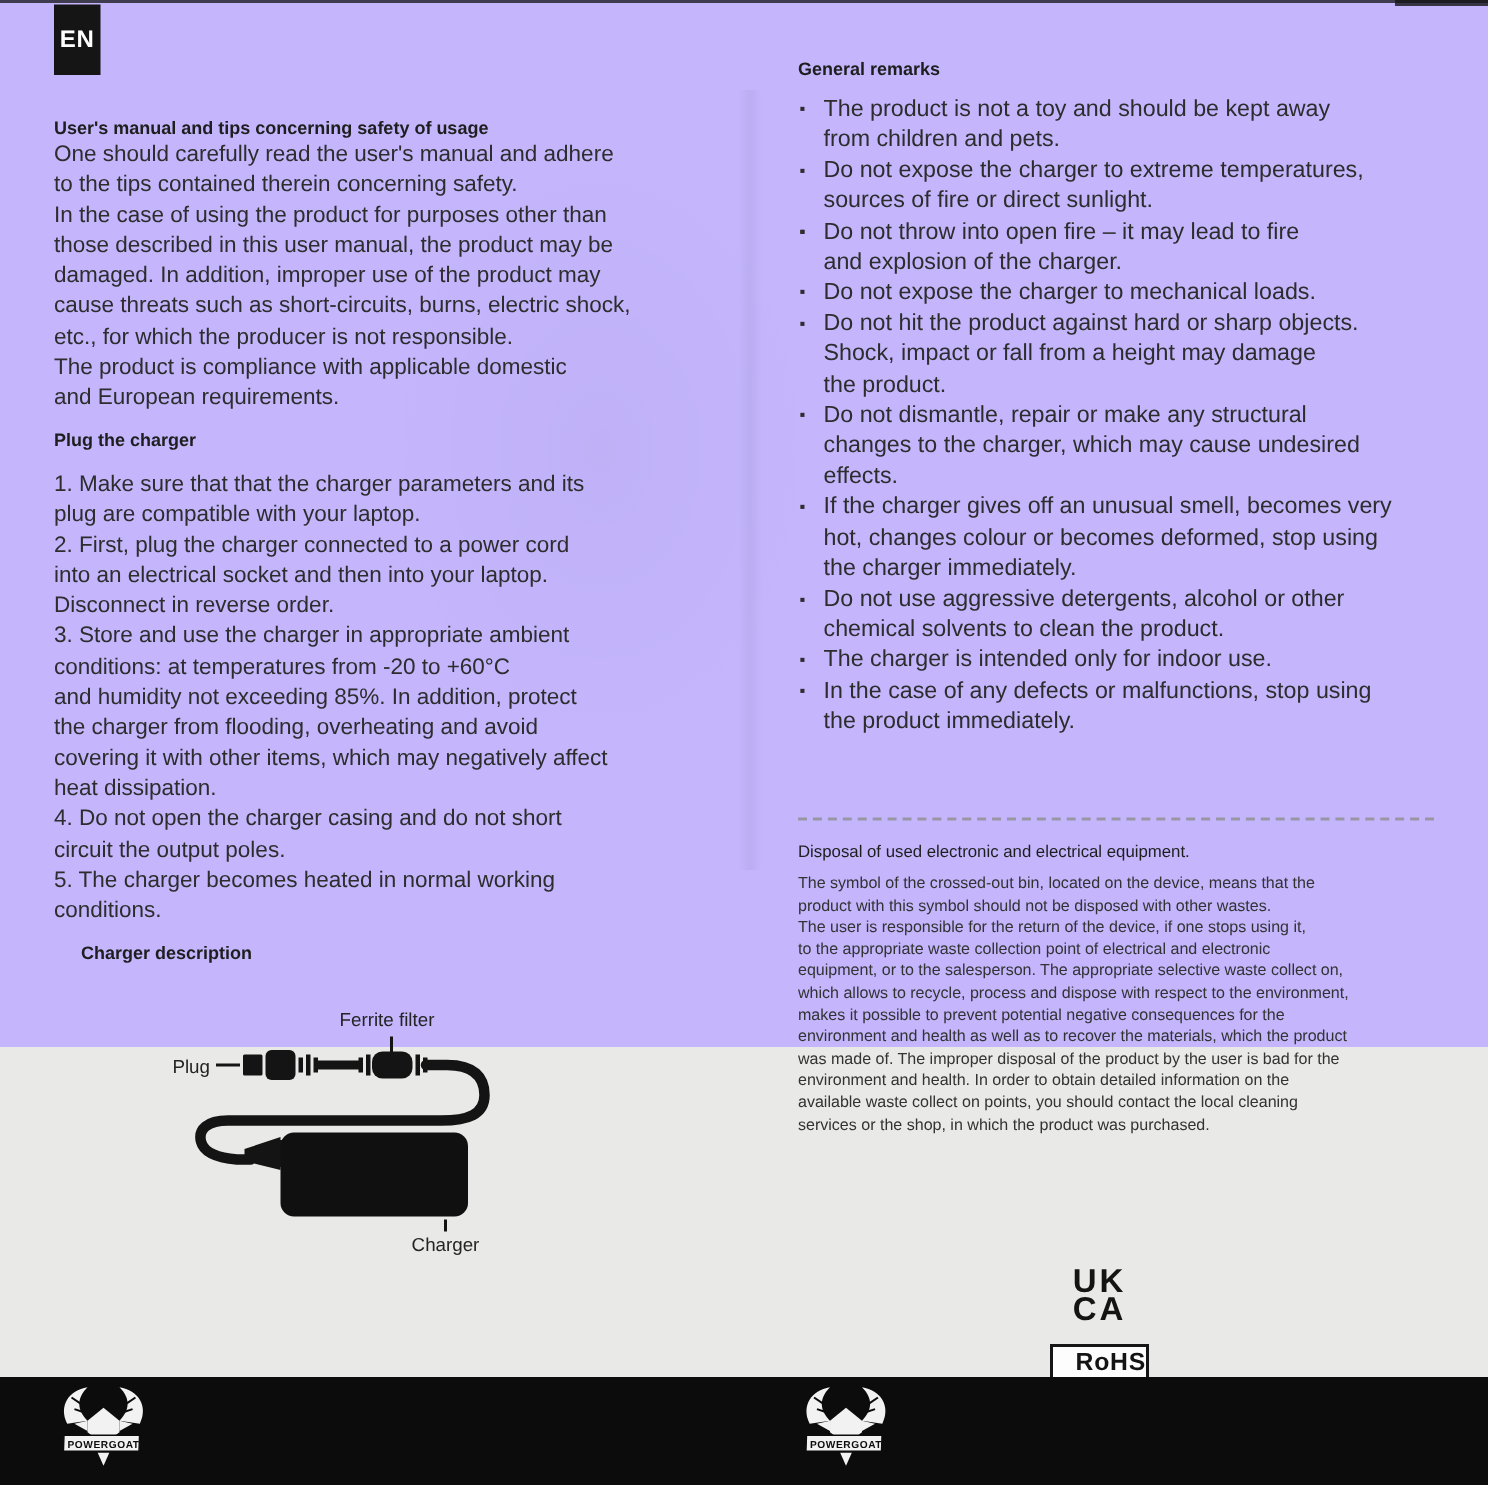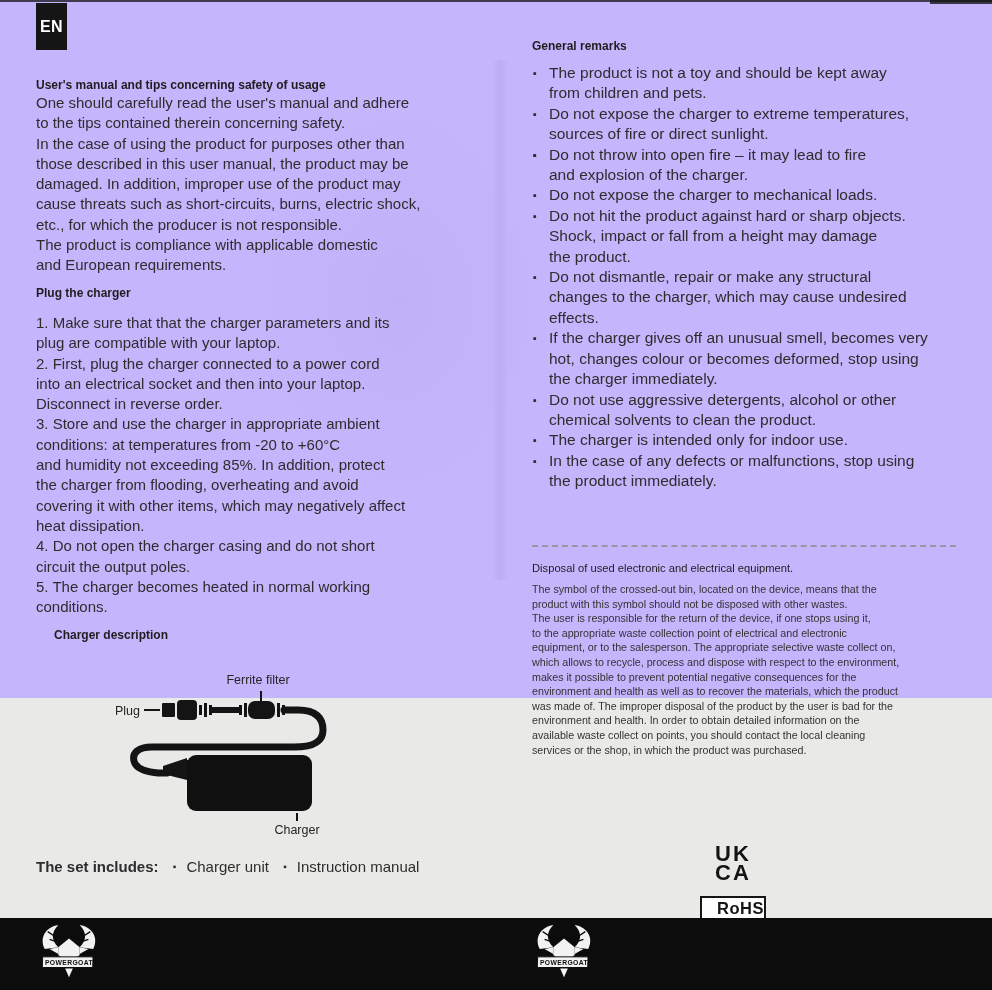--- a/index.html
+++ b/index.html
@@ -111,27 +111,20 @@
       <path d="M 127 106 L 151 98 L 151 120 L 127 114 Z"></path>
       <rect x="147" y="100" width="8" height="18"></rect>
 
       <rect x="151" y="95" width="125" height="56" rx="9" fill="#101010"></rect>
 
       <line x1="261" y1="153" x2="261" y2="161" stroke="#141414" stroke-width="2"></line>
       <text x="261" y="174" font-size="12.5" text-anchor="middle" fill="#242424">Charger</text>
     </g>
   </svg>
 
-  <div class="abs set-line" style="left:36px;top:858px;">
-    <span class="lbl">The set includes:</span>
-    <span class="blt">▪</span>
-    <span>Charger unit</span>
-    <span class="blt">▪</span>
-    <span>Instruction manual</span>
-  </div>
 
   <h2 class="abs sec r-col" style="top:39px;">General remarks</h2>
 
   <ul class="abs remarks r-col" style="top:63px;">
     <li><span class="blt">▪</span><span>The product is not a toy and should be kept away
 from children and pets.</span></li>
     <li><span class="blt">▪</span><span>Do not expose the charger to extreme temperatures,
 sources of fire or direct sunlight.</span></li>
     <li><span class="blt">▪</span></li>
     <li><span class="blt">▪</span><span>Do not throw into open fire – it may lead to fire

